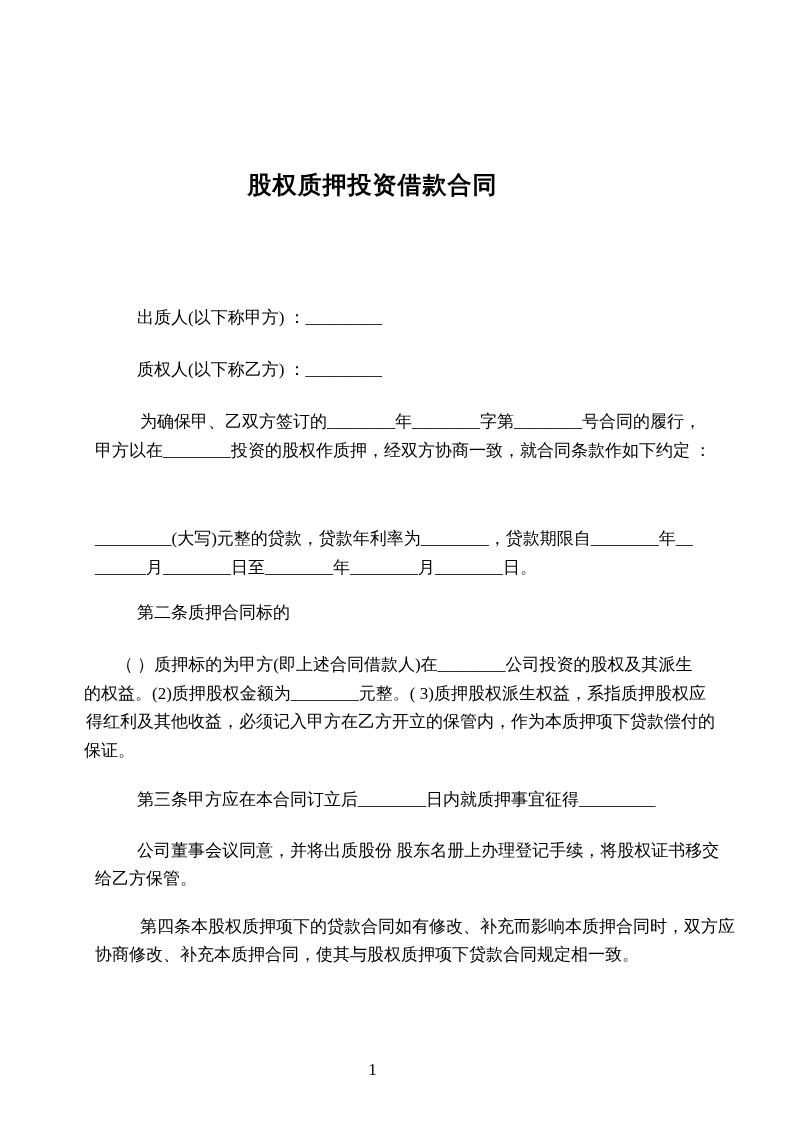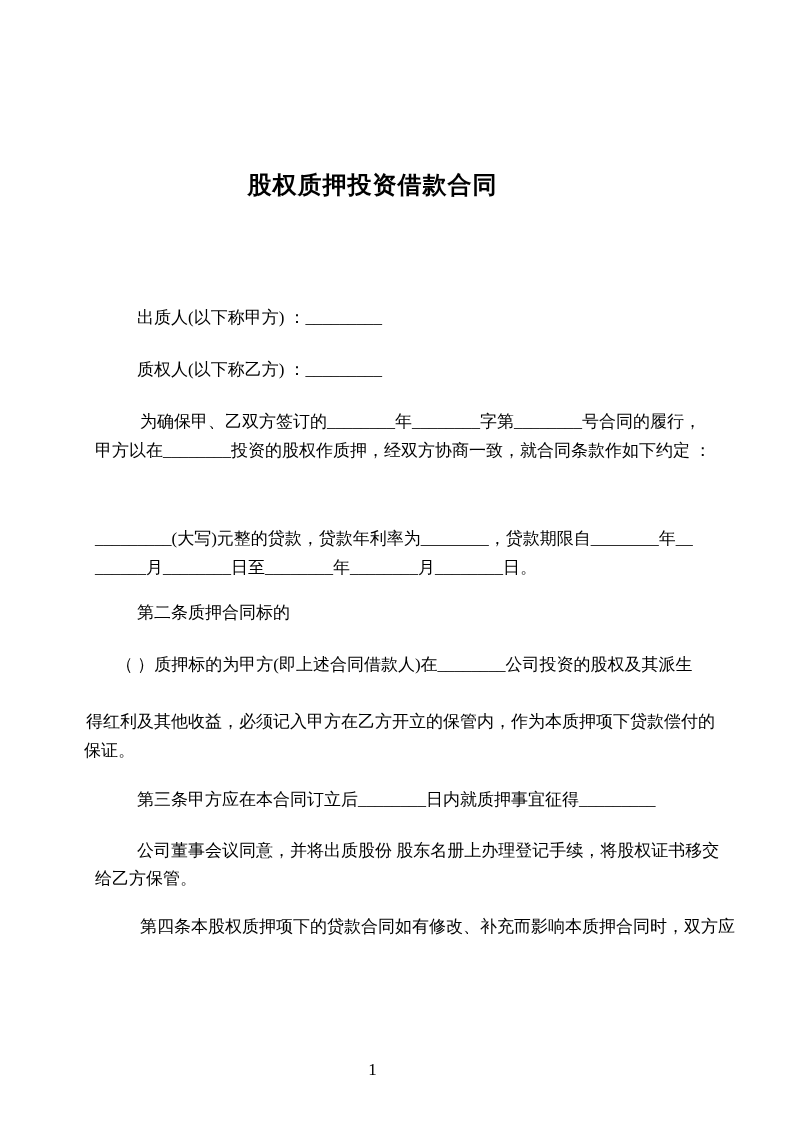--- a/index.html
+++ b/index.html
@@ -74,24 +74,26 @@
   <div class="line" id="pre-1">为确保甲、乙双方签订的________年________字第________号合同的履行，</div>
 
   <div class="line" id="party-b">质权人(以下称乙方) ：_________</div>
   <div class="line" id="pre-2">甲方以在________投资的股权作质押，经双方协商一致，就合同条款作如下约定 ：</div>
 
   <div class="line" id="c1-2">_________(大写)元整的贷款，贷款年利率为________，贷款期限自________年__</div>
   <div class="line" id="c1-3">______月________日至________年________月________日。</div>
 
   <div class="line" id="c2-h">第二条质押合同标的</div>
   <div class="line" id="c2-1">（ ）质押标的为甲方(即上述合同借款人)在________公司投资的股权及其派生</div>
+  <div class="line" id="c2-2">的权益。(2)质押股权金额为________元整。( 3)质押股权派生权益，系指质押股权应</div>
   <div class="line" id="c2-3">得红利及其他收益，必须记入甲方在乙方开立的保管内，作为本质押项下贷款偿付的</div>
   <div class="line" id="c2-4">保证。</div>
 
   <div class="line" id="c3">第三条甲方应在本合同订立后________日内就质押事宜征得_________</div>
   <div class="line" id="c3c-1">公司董事会议同意，并将出质股份 股东名册上办理登记手续，将股权证书移交</div>
   <div class="line" id="c3c-2">给乙方保管。</div>
 
   <div class="line" id="c4-1">第四条本股权质押项下的贷款合同如有修改、补充而影响本质押合同时，双方应</div>
+  <div class="line" id="c4-2">协商修改、补充本质押合同，使其与股权质押项下贷款合同规定相一致。</div>
 
   <div class="page-number">1</div>
 
 </div>
 
 </body></html>

